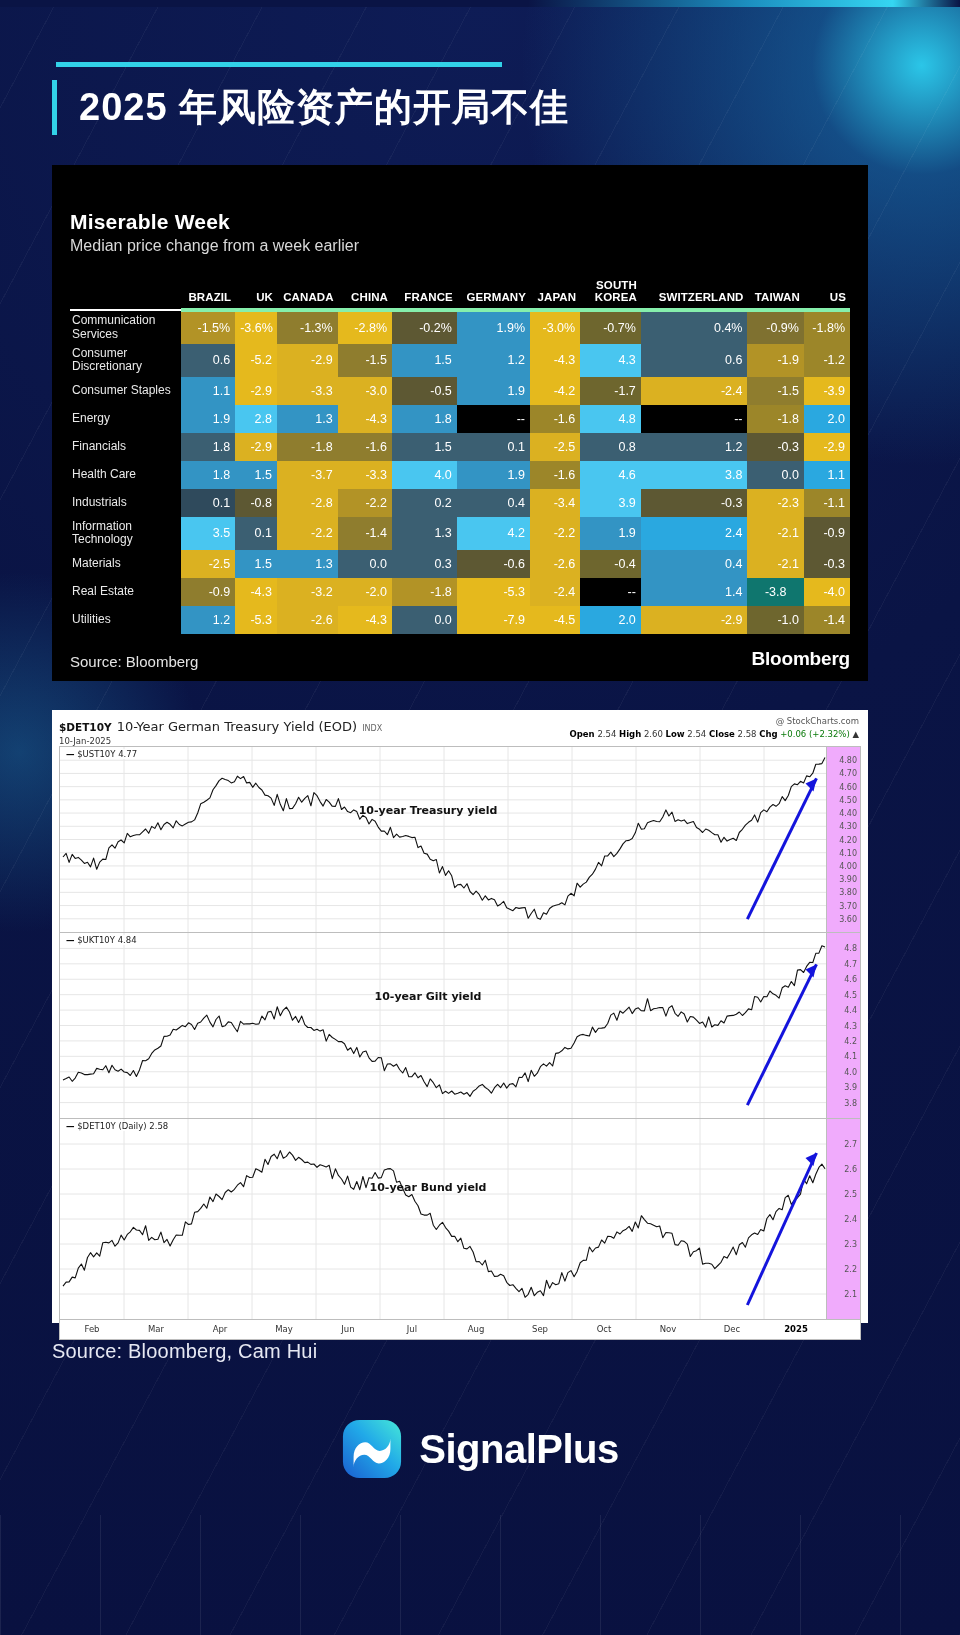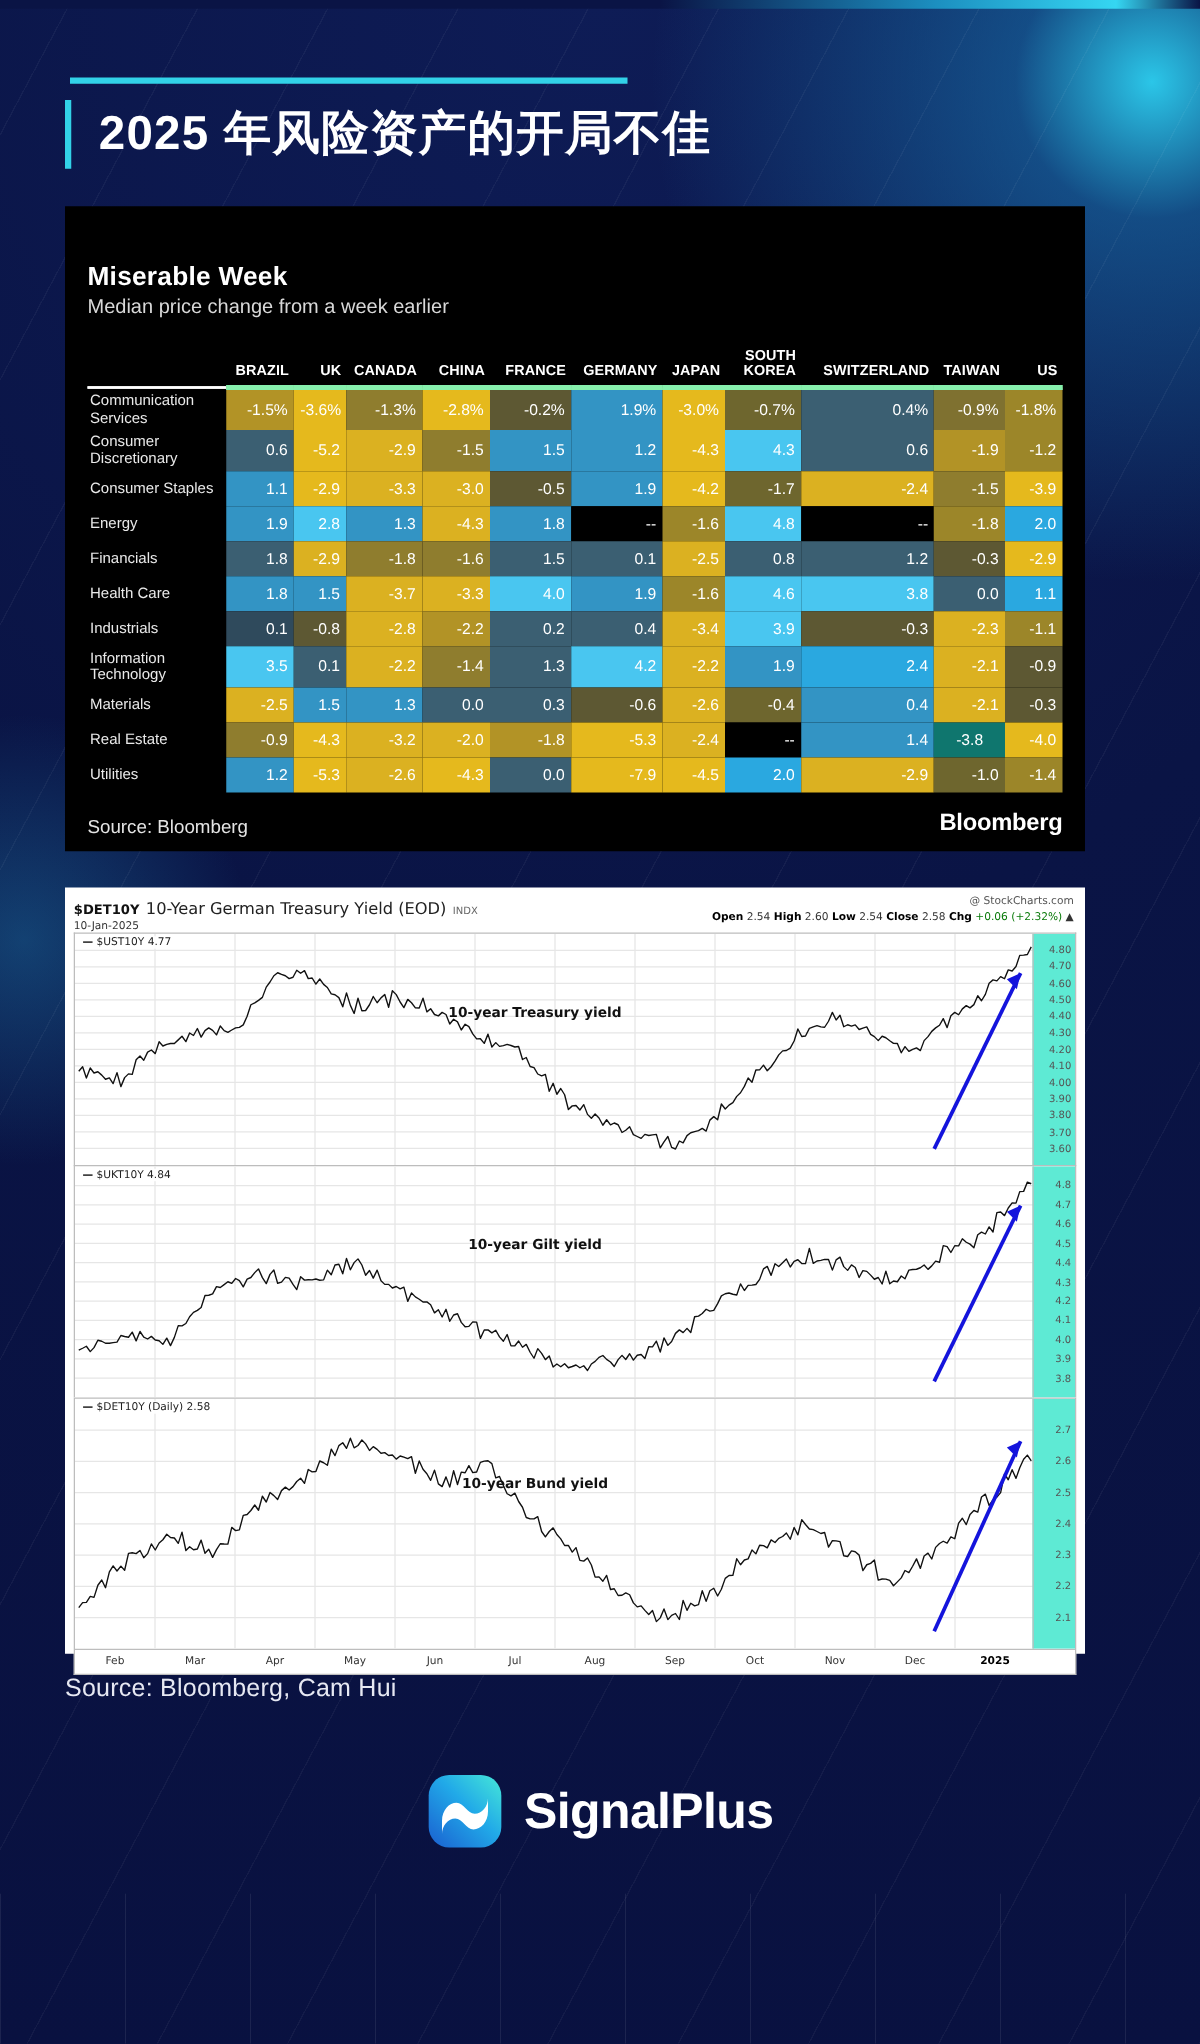--- a/index.html
+++ b/index.html
@@ -114,21 +114,21 @@
     position: absolute; left: 4px; top: 2px; font-size: 8.5px; color: #222;
     background: rgba(255,255,255,.9); padding: 0 2px; z-index: 4;
   }
   .plab .dash { color: #000; font-weight: bold; }
   .ptitle {
     position: absolute; left: 46%; top: 34%; transform: translate(-50%,-50%);
     font-size: 11px; font-weight: bold; color: #111; z-index: 4; white-space: nowrap;
   }
   .yaxis {
     position: absolute; right: 0; top: 0; bottom: 0; width: 34px;
-    border-left: 1px solid #bdbdbd; background: #5eead4; z-index: 3;
+    border-left: 1px solid #bdbdbd; background: #f0abfc; z-index: 3;
   }
   .ytick { position: absolute; right: 3px; font-size: 8px; color: #555; transform: translateY(-50%); }
   .xaxis { position: relative; height: 20px; border: 1px solid #bdbdbd; border-top: none; background: #fff; }
   .xtick { position: absolute; top: 4px; font-size: 8.5px; color: #333; transform: translateX(-50%); }
   .xtick.bold { font-weight: bold; color: #000; }
 
   
   #src-note {
     position: absolute; left: 52px; top: 1340px; z-index: 3;
     color: #e6e8f2; font-size: 20px; font-weight: 300; letter-spacing: .2px;

